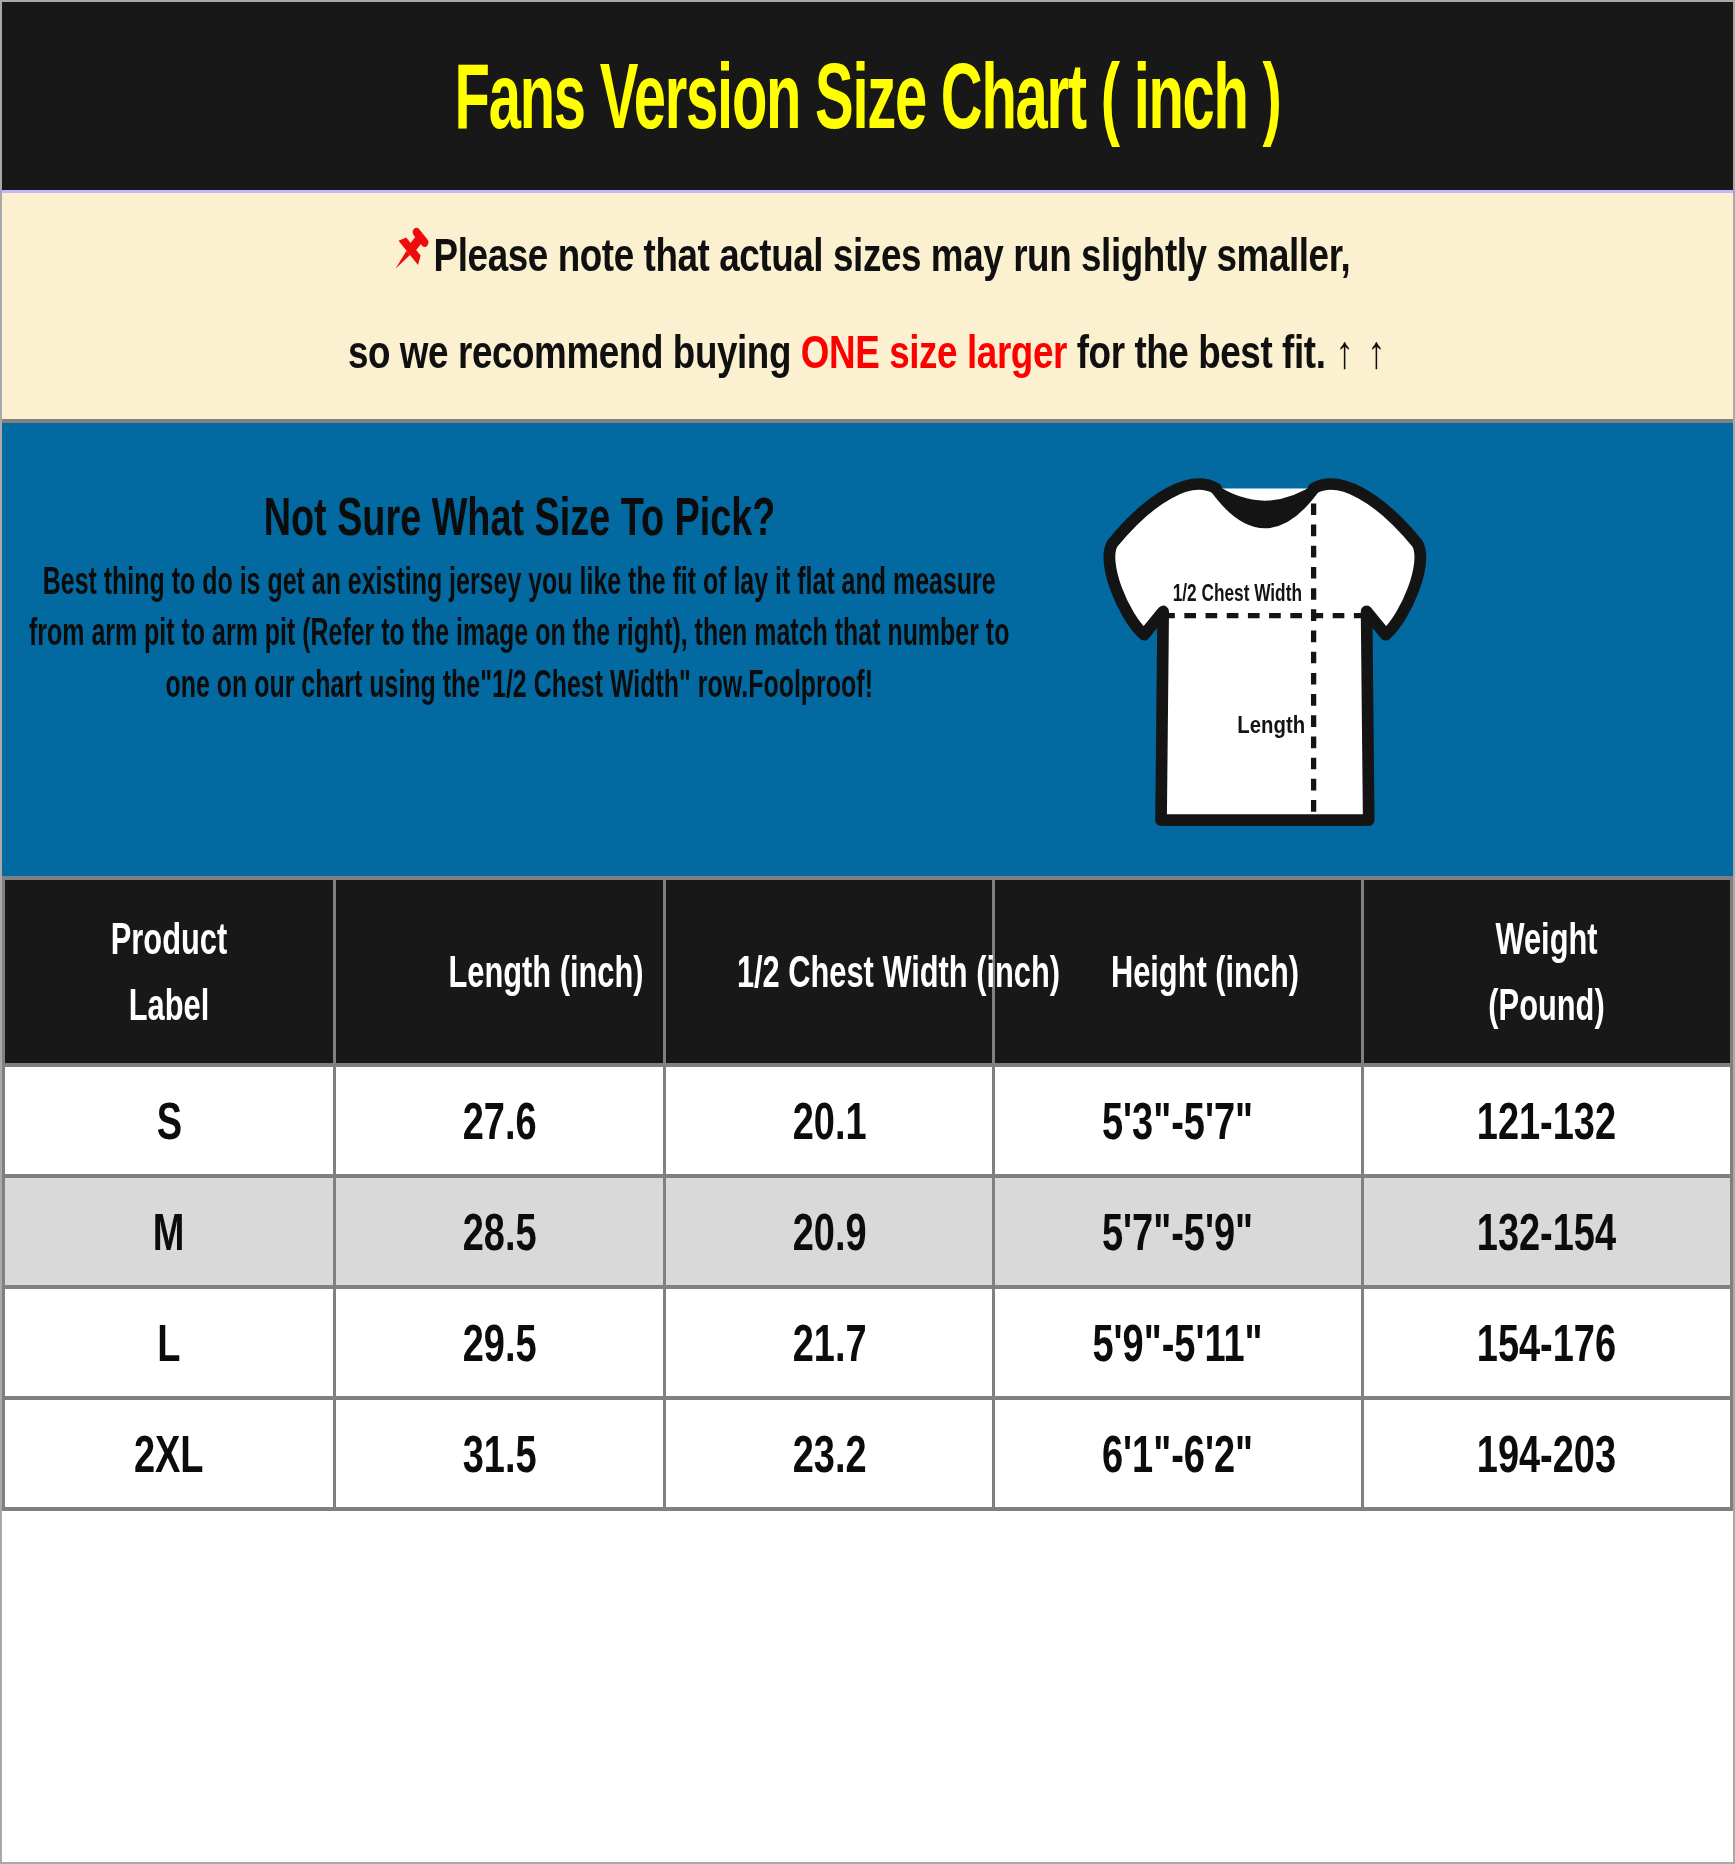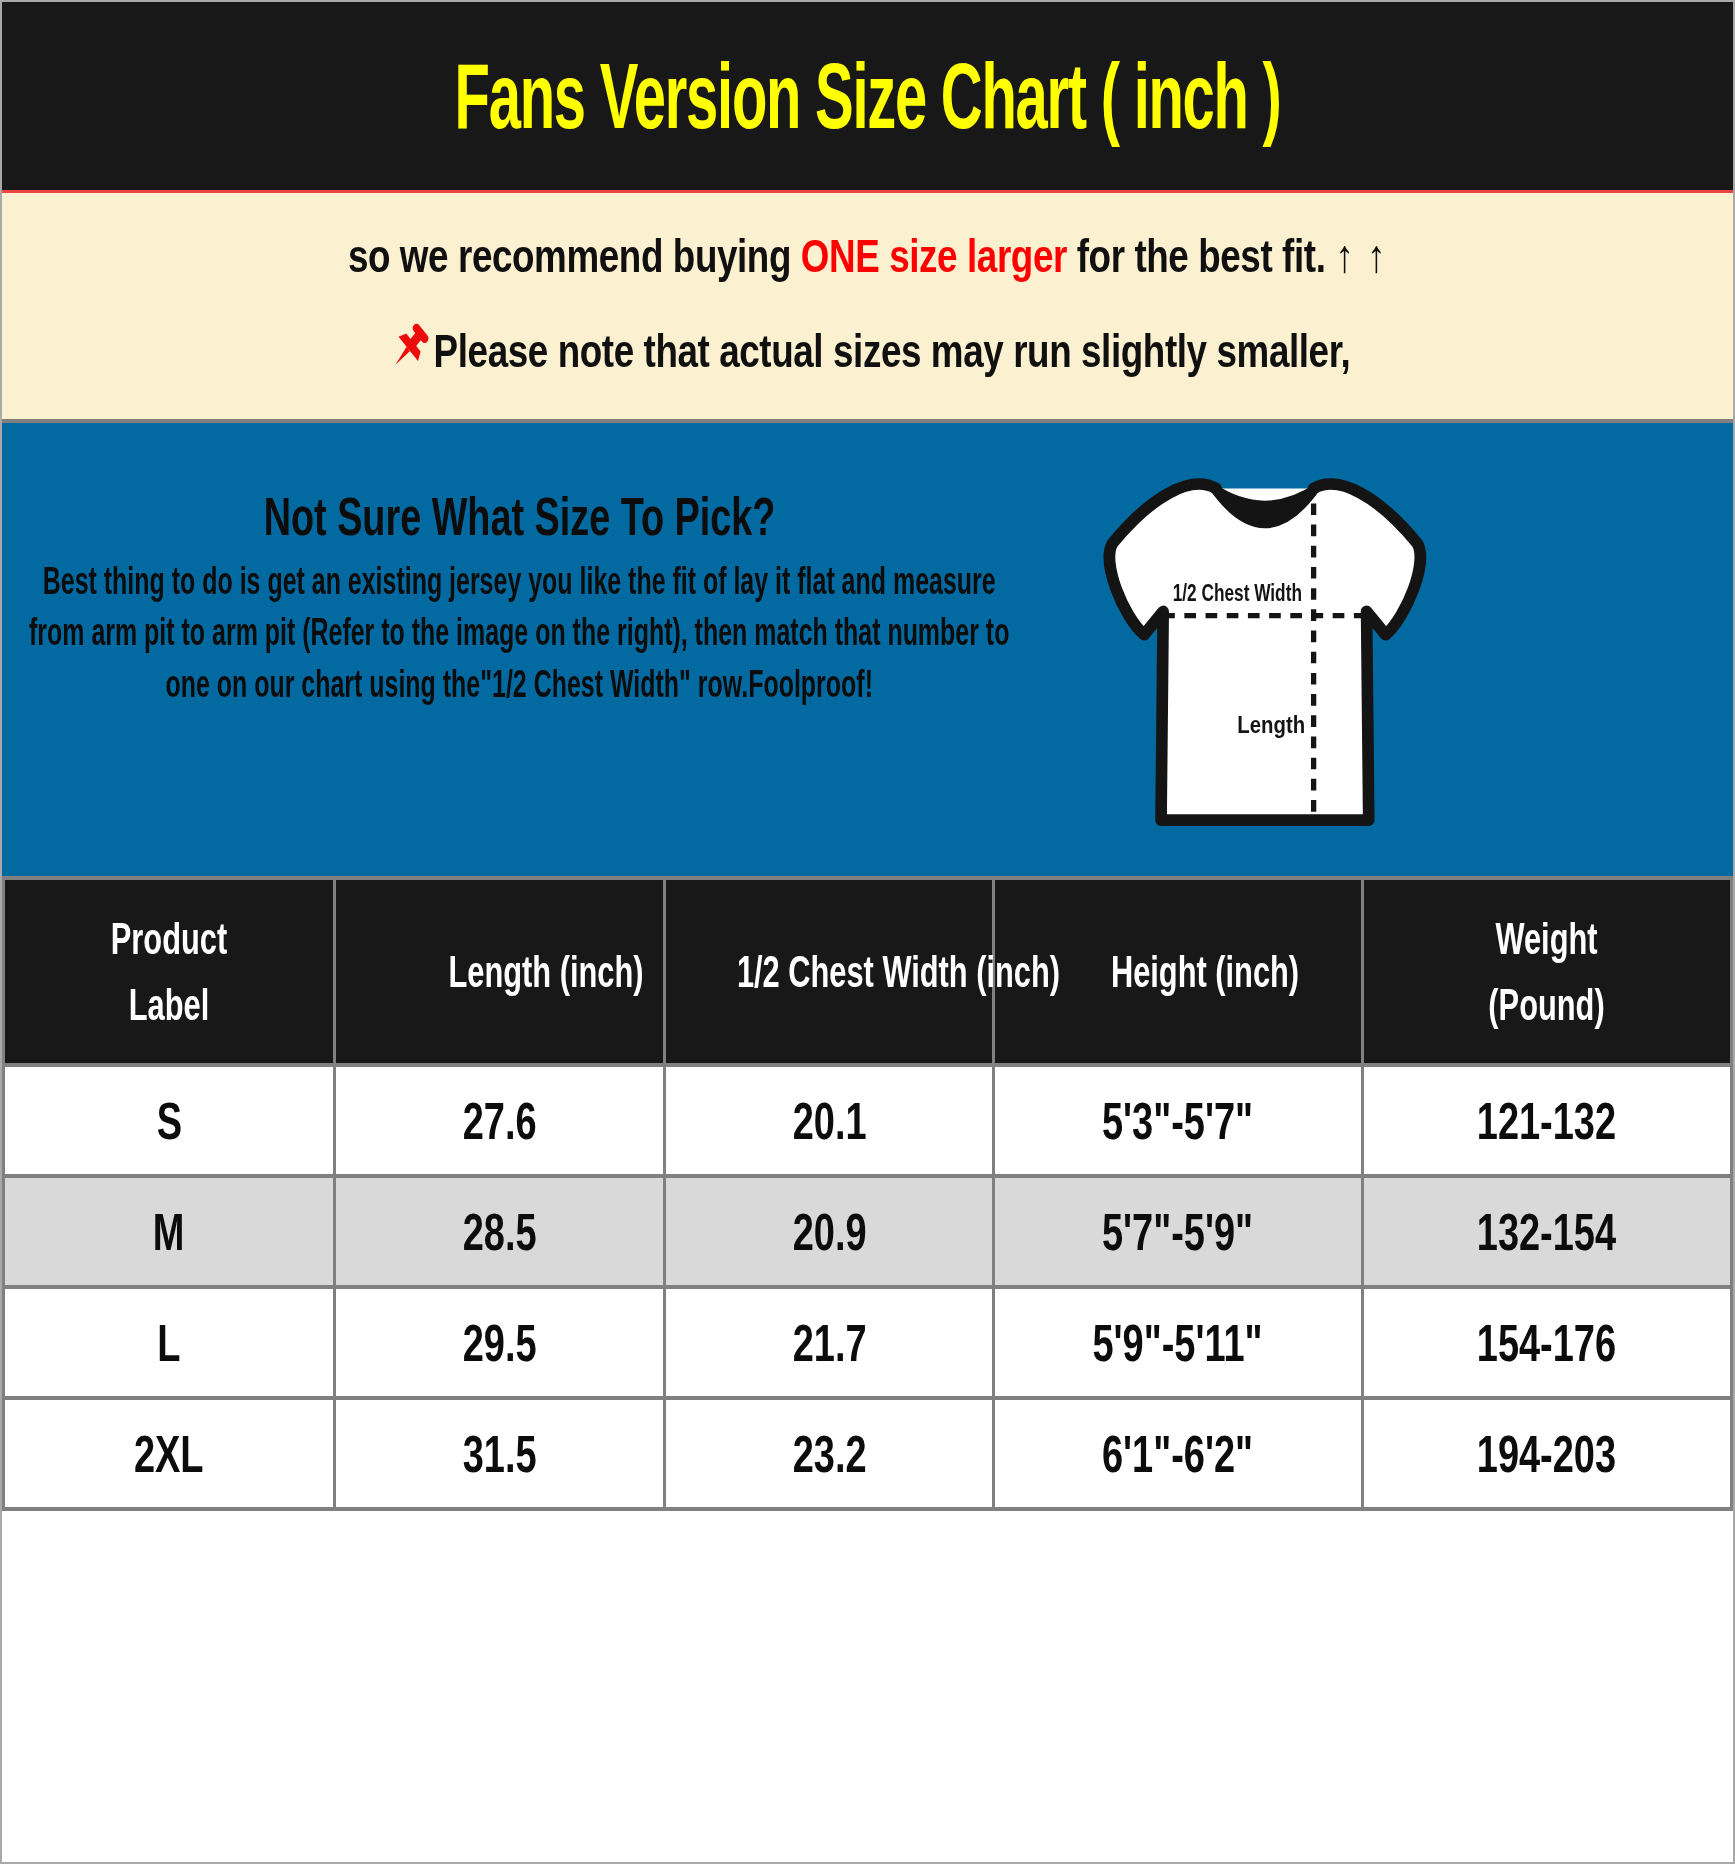--- a/index.html
+++ b/index.html
@@ -10,21 +10,21 @@
     border:2px solid #a9a9a9;
     overflow:hidden;
     background:#ffffff;
     font-family:"Liberation Sans", sans-serif;
     font-weight:bold;
   }
   
   .top-header{
     height:188px;
     background:#181818;
-    border-bottom:3px solid #ef4444;
+    border-bottom:3px solid #c4b5fd;
     display:flex;align-items:center;justify-content:center;
   }
   .title-squeeze{
     display:inline-block;white-space:nowrap;
     font-size:92px;color:#ffff00;letter-spacing:-2px;
     transform:scaleX(0.63);transform-origin:center;
   }
   
   .note-banner{
     height:212px;
@@ -102,39 +102,39 @@
 </head>
 <body>
 
 <div class="page">
 
   <div class="top-header">
     <span class="title-squeeze">Fans Version Size Chart ( inch )</span>
   </div>
 
   <div class="note-banner">
-    <div class="note-line">
-      <span class="note-squeeze">
-        <span>so we recommend buying </span><span class="red">ONE size larger</span><span> for the best fit. </span><span class="arrows">↑ ↑</span>
-      </span>
-    </div>
     <div class="note-line">
       <span class="note-squeeze">
         <span class="pin">
           <svg width="58" height="62" viewBox="0 0 64 64">
             <g fill="#ee0b0b" transform="rotate(45 32 30)">
               <rect x="19" y="2" width="26" height="10" rx="5"></rect>
               <rect x="26.5" y="9" width="11" height="13"></rect>
               <path d="M18 21 h28 l5 10 H13 z"></path>
               <path d="M28.6 31 h6.8 L32 56 z"></path>
             </g>
           </svg>
         </span><span>Please note that actual sizes may run slightly smaller,</span>
       </span>
     </div>
+    <div class="note-line">
+      <span class="note-squeeze">
+        <span>so we recommend buying </span><span class="red">ONE size larger</span><span> for the best fit. </span><span class="arrows">↑ ↑</span>
+      </span>
+    </div>
   </div>
 
   <div class="guide-section">
     <div class="guide-left">
       <div class="guide-heading">
         <span class="heading-squeeze">Not Sure What Size To Pick?</span>
       </div>
       <div class="guide-body">Best thing to do is get an existing jersey you like the fit of lay it flat and measure from arm pit to arm pit (Refer to the image on the right), then match that number to one on our chart using the"1/2 Chest Width" row.Foolproof!</div>
     </div>
     <div class="guide-right">

